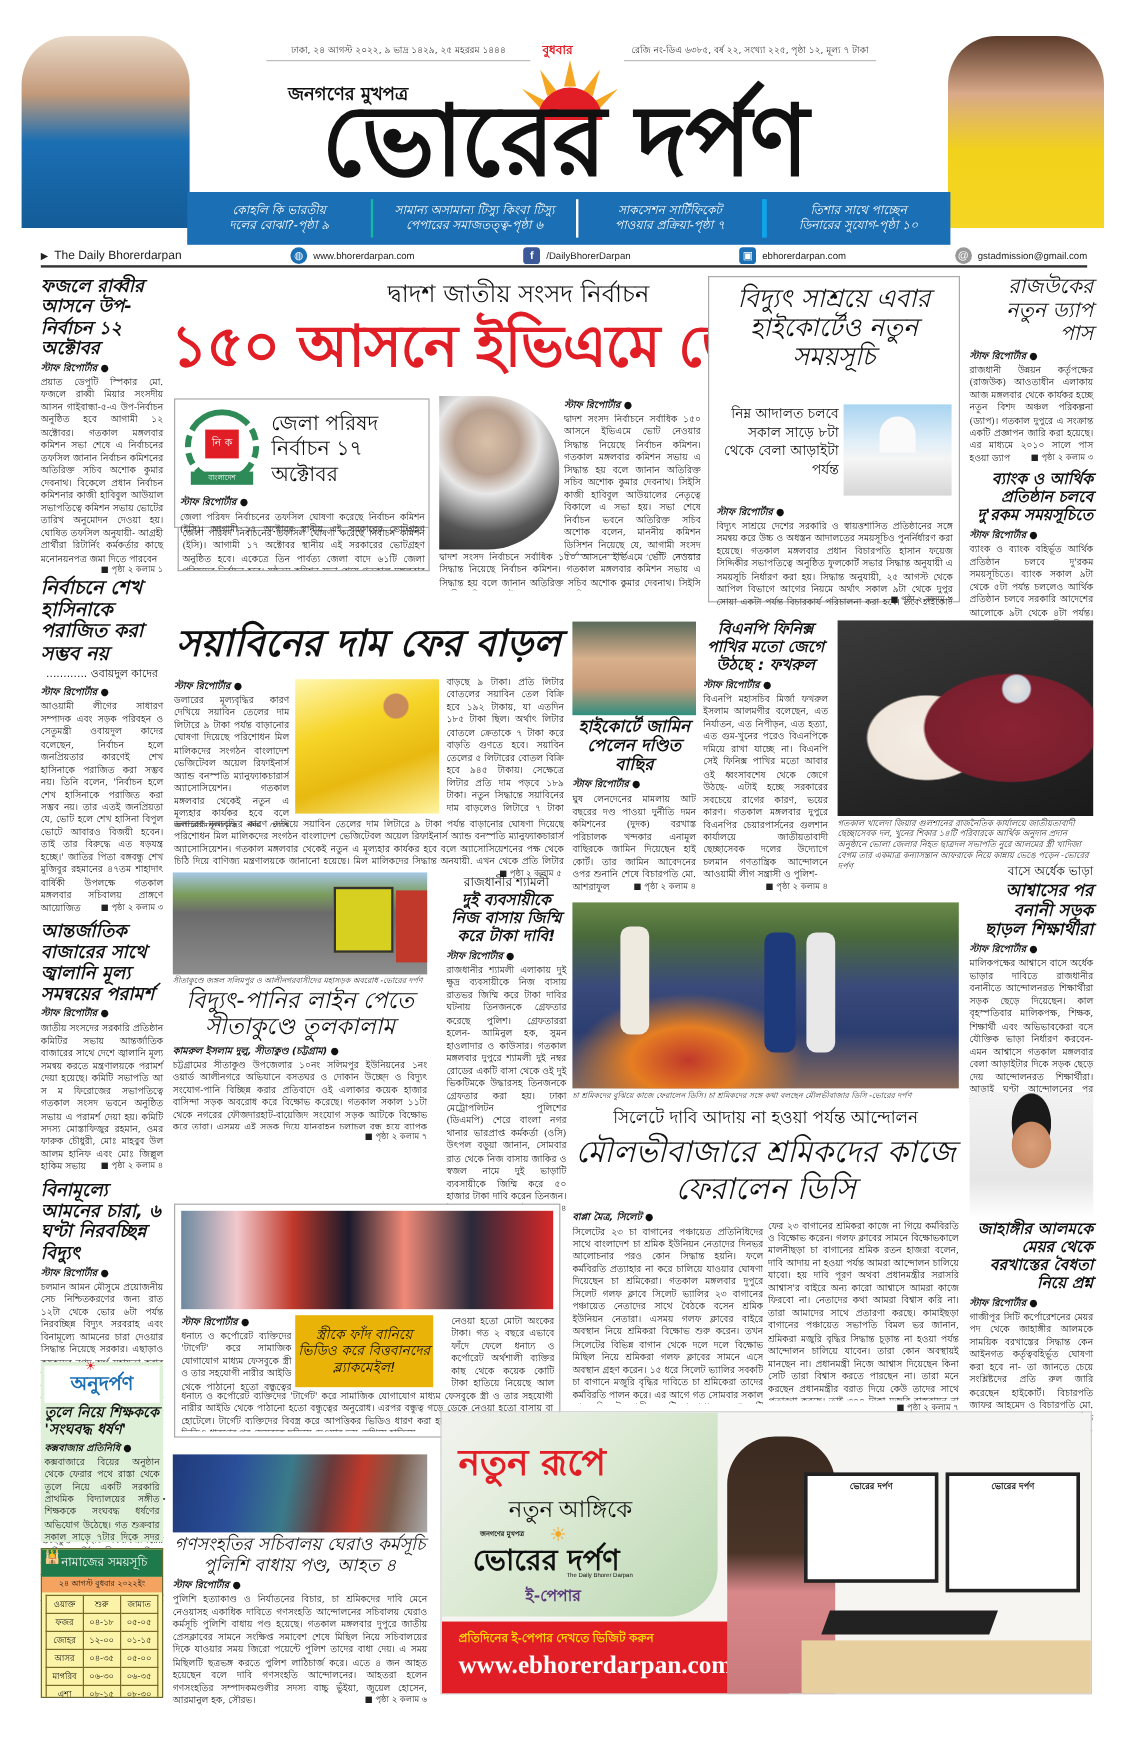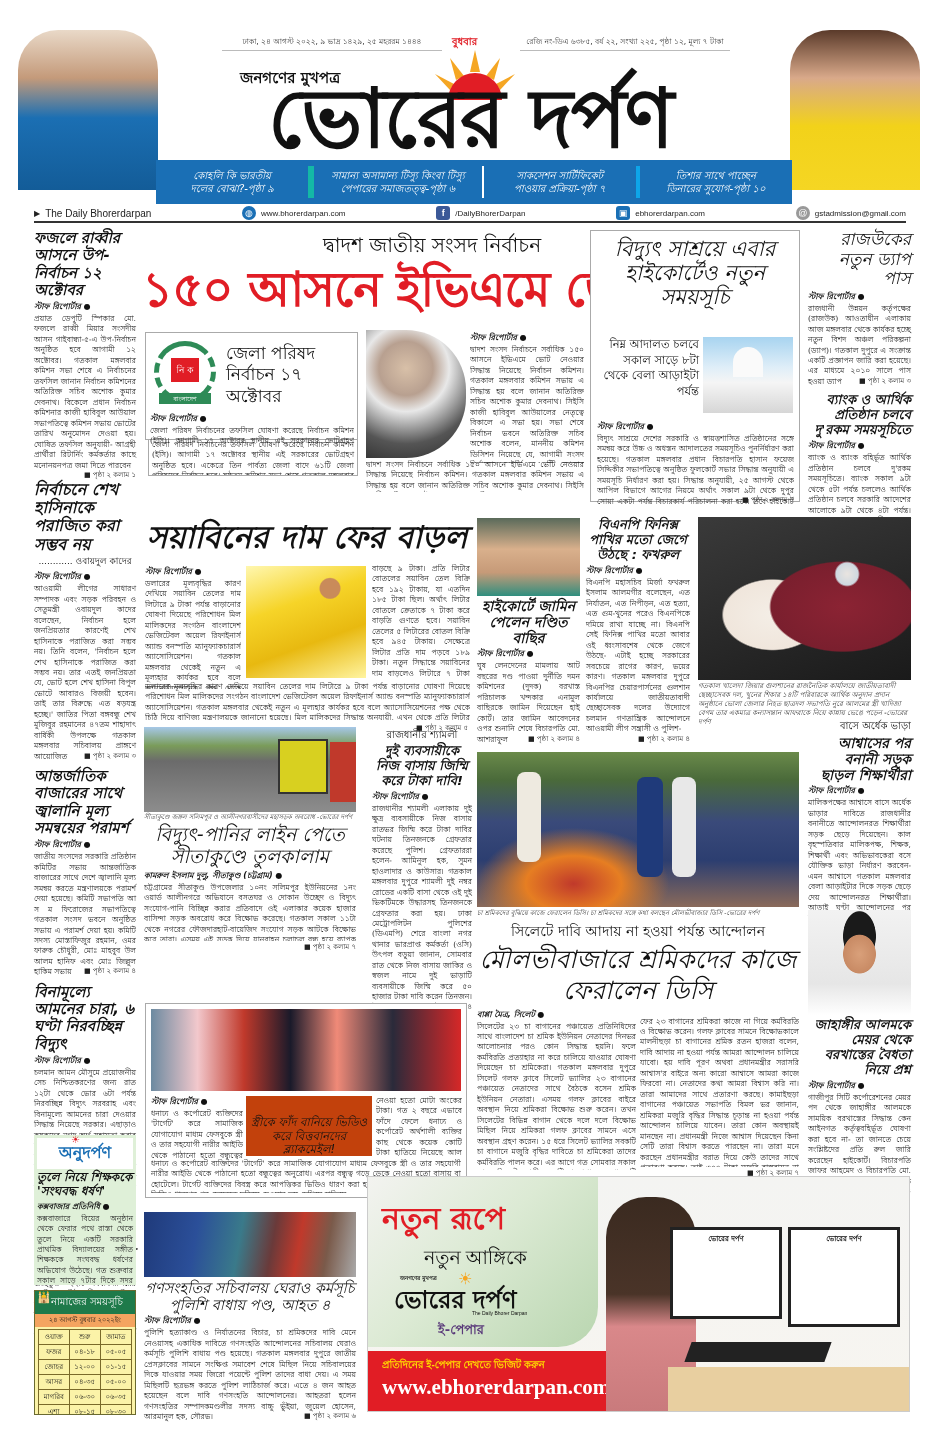--- a/index.html
+++ b/index.html
@@ -40,21 +40,21 @@
       <polygon points="70,8 64,30 56,26"></polygon>
       <polygon points="5,24 24,34 20,40"></polygon>
       <polygon points="85,24 70,40 66,34"></polygon>
     </g>
     <path d="M18,50 A27,27 0 0 1 72,50 Z" fill="#e11d25"></path>
   </svg>
   <div class="abs" style="left:240px;top:66px;font-size:15px;font-weight:bold;font-family:'DejaVu Sans',sans-serif">জনগণের মুখপত্র</div>
   <div class="abs" style="left:215px;top:78px;width:510px;text-align:center;font-size:82px;font-weight:bold;letter-spacing:-2px;font-family:'DejaVu Sans',sans-serif;line-height:1">ভোরের দর্পণ</div>
 
   <div class="abs" style="left:156px;top:160px;width:636px;height:44px;background:#1a6fb5;display:flex;">
-    <div style="flex:1;display:flex;flex-direction:column;justify-content:center;border-right:6px solid #14b8a6;margin:6px 0">
+    <div style="flex:1;display:flex;flex-direction:column;justify-content:center;border-right:2px solid #14b8a6;margin:6px 0">
       <div class="teaser">কোহলি কি ভারতীয়</div>
       <div class="teaser">দলের বোঝা?-পৃষ্ঠা ৯</div>
     </div>
     <div style="flex:1.1;display:flex;flex-direction:column;justify-content:center;border-right:2px solid #fff;margin:6px 0">
       <div class="teaser">সামান্য অসামান্য টিস্যু কিংবা টিস্যু</div>
       <div class="teaser">পেপারের সমাজতত্ত্ব-পৃষ্ঠা ৬</div>
     </div>
     <div style="flex:1;display:flex;flex-direction:column;justify-content:center;border-right:4px solid #0ea5e9;margin:6px 0">
       <div class="teaser">সাকসেশন সার্টিফিকেট</div>
       <div class="teaser">পাওয়ার প্রক্রিয়া-পৃষ্ঠা ৭</div>
@@ -306,21 +306,21 @@
   <span class="rep">স্টাফ রিপোর্টার ●</span>
   <div class="body"><span>গাজীপুর সিটি কর্পোরেশনের মেয়র পদ থেকে জাহাঙ্গীর আলমকে সাময়িক বরখাস্তের সিদ্ধান্ত কেন আইনগত কর্তৃত্ববহির্ভূত ঘোষণা করা হবে না- তা জানতে চেয়ে সংশ্লিষ্টদের প্রতি রুল জারি করেছেন হাইকোর্ট। বিচারপতি জাফর আহমেদ ও বিচারপতি মো. আতাবারুজ্জামান সমন্বয়ে গঠিত একটি</span> <span class="cont">■ পৃষ্ঠা ২ কলাম ৪</span></div>
 </div>
 
 <div class="abs boxed" style="left:145px;top:1003px;width:322px;height:195px;padding:5px;background:#fff">
   <div class="photo" style="left:5px;top:5px;width:310px;height:82px;background:linear-gradient(90deg,#6c8aa0 0%,#f2c8cc 15%,#c0392b 30%,#1a1a2a 45%,#f08a78 60%,#2a2a3a 78%,#d62828 100%)"></div>
   <div style="position:absolute;left:5px;top:90px;width:92px">
     <span class="rep">স্টাফ রিপোর্টার ●</span>
     <div class="body" style="height:52px;overflow:hidden">ধনাঢ্য ও কর্পোরেট ব্যক্তিদের 'টার্গেট' করে সামাজিক যোগাযোগ মাধ্যম ফেসবুকে স্ত্রী ও তার সহযোগী নারীর আইডি থেকে পাঠানো হতো বন্ধুত্বের অনুরোধ। এরপর বন্ধুত্ব গড়ে ডেকে নেওয়া হতো বাসায় বা হোটেলে। টার্গেট ব্যক্তিদের বিবস্ত্র করে আপত্তিকর ভিডিও ধারণ করা হতো। এরপর আপত্তিকর ছবি ও ভিডিও ধারণের পর ফেসবুকে ছড়িয়ে দেওয়ার ভয় দেখিয়ে হাতিয়ে</div>
   </div>
-  <div style="position:absolute;left:100px;top:92px;width:126px;height:60px;background:#c2410c;display:flex;align-items:flex-end;justify-content:center;text-align:center">
+  <div style="position:absolute;left:100px;top:92px;width:115px;height:60px;background:#eab308;display:flex;align-items:center;justify-content:center;text-align:center">
     <div class="hl" style="font-size:11.5px;font-style:italic;font-weight:normal">স্ত্রীকে ফাঁদ বানিয়ে ভিডিও করে বিত্তবানদের ব্ল্যাকমেইল!</div>
   </div>
   <div class="body" style="position:absolute;left:230px;top:92px;width:86px;height:60px;overflow:hidden">নেওয়া হতো মোটা অংকের টাকা। গত ২ বছরে এভাবে ফাঁদে ফেলে ধনাঢ্য ও কর্পোরেট অর্থশালী ব্যক্তির কাছ থেকে কয়েক কোটি টাকা হাতিয়ে নিয়েছে আল মাহমুদ ওরফে মামুন নামের এক ব্যক্তির নেতৃত্বাধীন একটি চক্র। এক ভুক্তভোগীর অভিযোগের ভিত্তিতে গতকাল মঙ্গলবার ভোরে রাজধানীর ভাটারা ও দক্ষিণখানে অভিযান চালিয়ে দুই নারীসহ</div>
   <div class="body" style="position:absolute;left:5px;top:155px;width:310px;height:34px;overflow:hidden"><span>ধনাঢ্য ও কর্পোরেট ব্যক্তিদের 'টার্গেট' করে সামাজিক যোগাযোগ মাধ্যম ফেসবুকে স্ত্রী ও তার সহযোগী নারীর আইডি থেকে পাঠানো হতো বন্ধুত্বের অনুরোধ। এরপর বন্ধুত্ব গড়ে ডেকে নেওয়া হতো বাসায় বা হোটেলে। টার্গেট ব্যক্তিদের বিবস্ত্র করে আপত্তিকর ভিডিও ধারণ করা হতো। এরপর আপত্তিকর ছবি ও ভিডিও ধারণের পর ফেসবুকে ছড়িয়ে দেওয়ার ভয় দেখিয়ে হাতিয়ে</span></div>
   <div class="cont" style="position:absolute;right:8px;top:182px">■ পৃষ্ঠা ২ কলাম ৭</div>
 </div>
 
 <div class="photo" style="left:144px;top:1212px;width:212px;height:65px;background:linear-gradient(100deg,#1f3a7a 0%,#2b4f99 25%,#3a7a8a 45%,#6a3a3a 60%,#c0392b 72%,#7a5a4a 85%,#aaa 100%)"></div>
 <div class="abs" style="left:144px;top:1280px;width:212px">
   <div class="hl" style="font-size:14.5px;text-align:center;font-style:italic;font-weight:normal">গণসংহতির সচিবালয় ঘেরাও কর্মসূচি পুলিশি বাধায় পণ্ড, আহত ৪</div>

